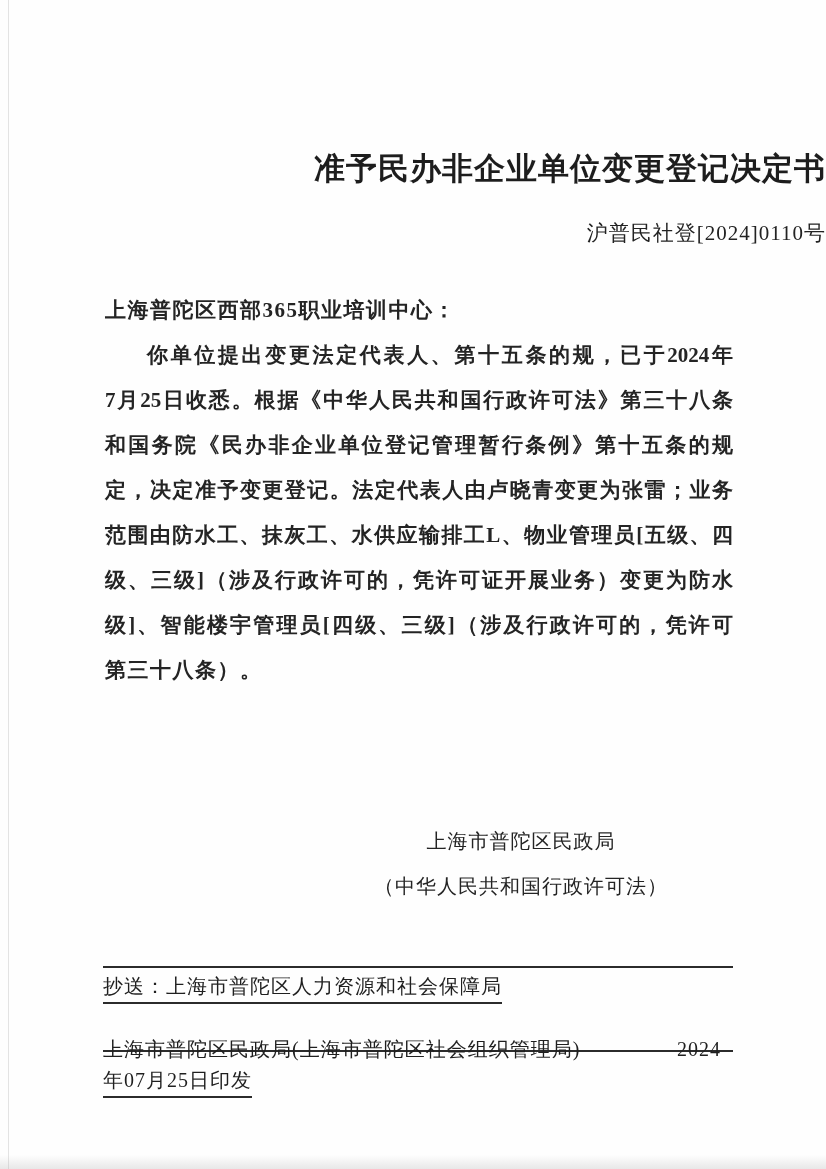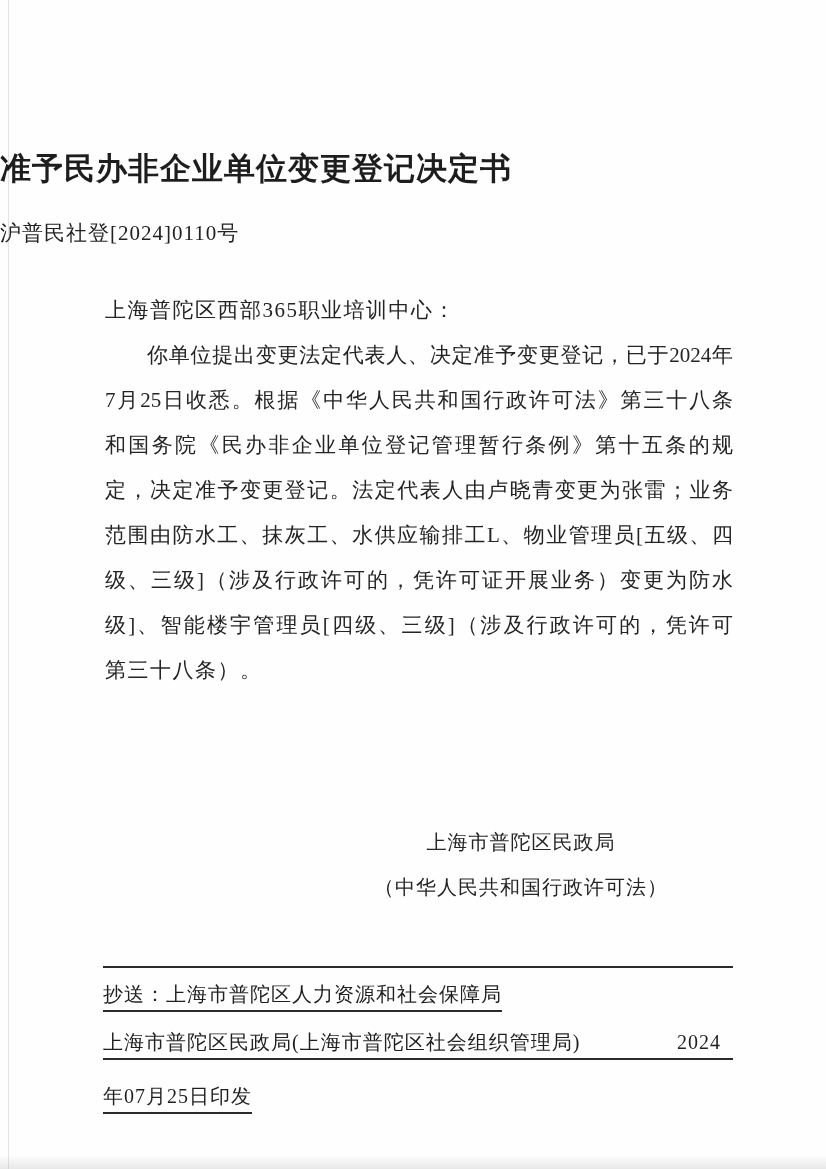--- a/index.html
+++ b/index.html
@@ -24,107 +24,109 @@
   .scan-bottom {
     position: absolute;
     left: 0; bottom: 0;
     width: 100%; height: 14px;
     background: linear-gradient(to bottom, rgba(255,255,255,0), rgba(180,180,180,0.30));
   }
   .title {
     position: absolute;
     top: 150px; left: 0;
     width: 100%;
-    text-align: left;
+    text-align: right;
     font-size: 31px;
     font-weight: bold;
     letter-spacing: 1px;
     line-height: 38px;
     color: #1d1d1d;
   }
   .doc-number {
     position: absolute;
     top: 220px; left: 0;
     width: 100%;
-    text-align: left;
+    text-align: right;
     font-size: 21px;
     line-height: 27px;
     letter-spacing: 1px;
     color: #222;
   }
   .body-block {
     position: absolute;
     top: 288px; left: 105px;
     width: 628px;
     font-size: 21px;
     line-height: 45px;
     color: #242424;
   }
   .body-line {
     text-align: justify;
     text-align-last: justify;
     white-space: nowrap;
+    font-weight: bold;
   }
   .body-line.loose {
     text-align: left;
     text-align-last: left;
     letter-spacing: 1.5px;
     white-space: normal;
   }
   .body-line.indent { text-indent: 42px; }
   .signature-block {
     position: absolute;
     top: 820px; left: 325px;
     width: 392px;
     text-align: center;
     font-size: 20px;
     line-height: 45px;
     letter-spacing: 1px;
     color: #242424;
+    font-family: Liberation Mono, monospace;
   }
   .footer-block {
     position: absolute;
     top: 966px; left: 103px;
     width: 630px;
     font-size: 20px;
     color: #1f1f1f;
     border-top: 2px solid #2b2b2b;
   }
   .footer-line {
     height: 36px;
     line-height: 36px;
     letter-spacing: 1px;
     border-bottom: 2px solid #2b2b2b;
     white-space: nowrap;
   }
-  .footer-line.cc { margin-top: 8px; width: fit-content; }
+  .footer-line.cc { width: fit-content; }
   .footer-line.issuer {
     margin-top: 12px;
     width: 100%;
     display: flex;
     justify-content: space-between;
     align-items: baseline;
   }
-  .footer-line.issuer .right-part { padding-right: 12px; }
-  .footer-line.printdate { margin-top: 18px; width: fit-content; }
+  .footer-line.issuer .right-part { padding-right: 12px; margin-top: 15px; }
+  .footer-line.printdate { margin-top: 10px; width: fit-content; }
 </style>
 </head>
 <body>
 
 <div class="page">
 
   <div class="scan-edge-left"></div>
 
   <h1 class="title">准予民办非企业单位变更登记决定书</h1>
 
   <div class="doc-number">沪普民社登[2024]0110号</div>
 
   <div class="body-block">
     <div class="body-line loose">上海普陀区西部365职业培训中心：</div>
-    <div class="body-line indent">你单位提出变更法定代表人、决定准予变更登记，已于2024年</div>
+    <div class="body-line indent">你单位提出变更法定代表人、第十五条的规，已于2024年</div>
     <div class="body-line">7月25日收悉。根据《中华人民共和国行政许可法》第三十八条</div>
     <div class="body-line">和国务院《民办非企业单位登记管理暂行条例》第十五条的规</div>
     <div class="body-line">定，决定准予变更登记。法定代表人由卢晓青变更为张雷；业务</div>
     <div class="body-line">范围由防水工、抹灰工、水供应输排工L、物业管理员[五级、四</div>
     <div class="body-line">级、三级]（涉及行政许可的，凭许可证开展业务）变更为防水</div>
     <div class="body-line">级]、智能楼宇管理员[四级、三级]（涉及行政许可的，凭许可</div>
     <div class="body-line loose">第三十八条）。</div>
   </div>
 
   <div class="signature-block">

